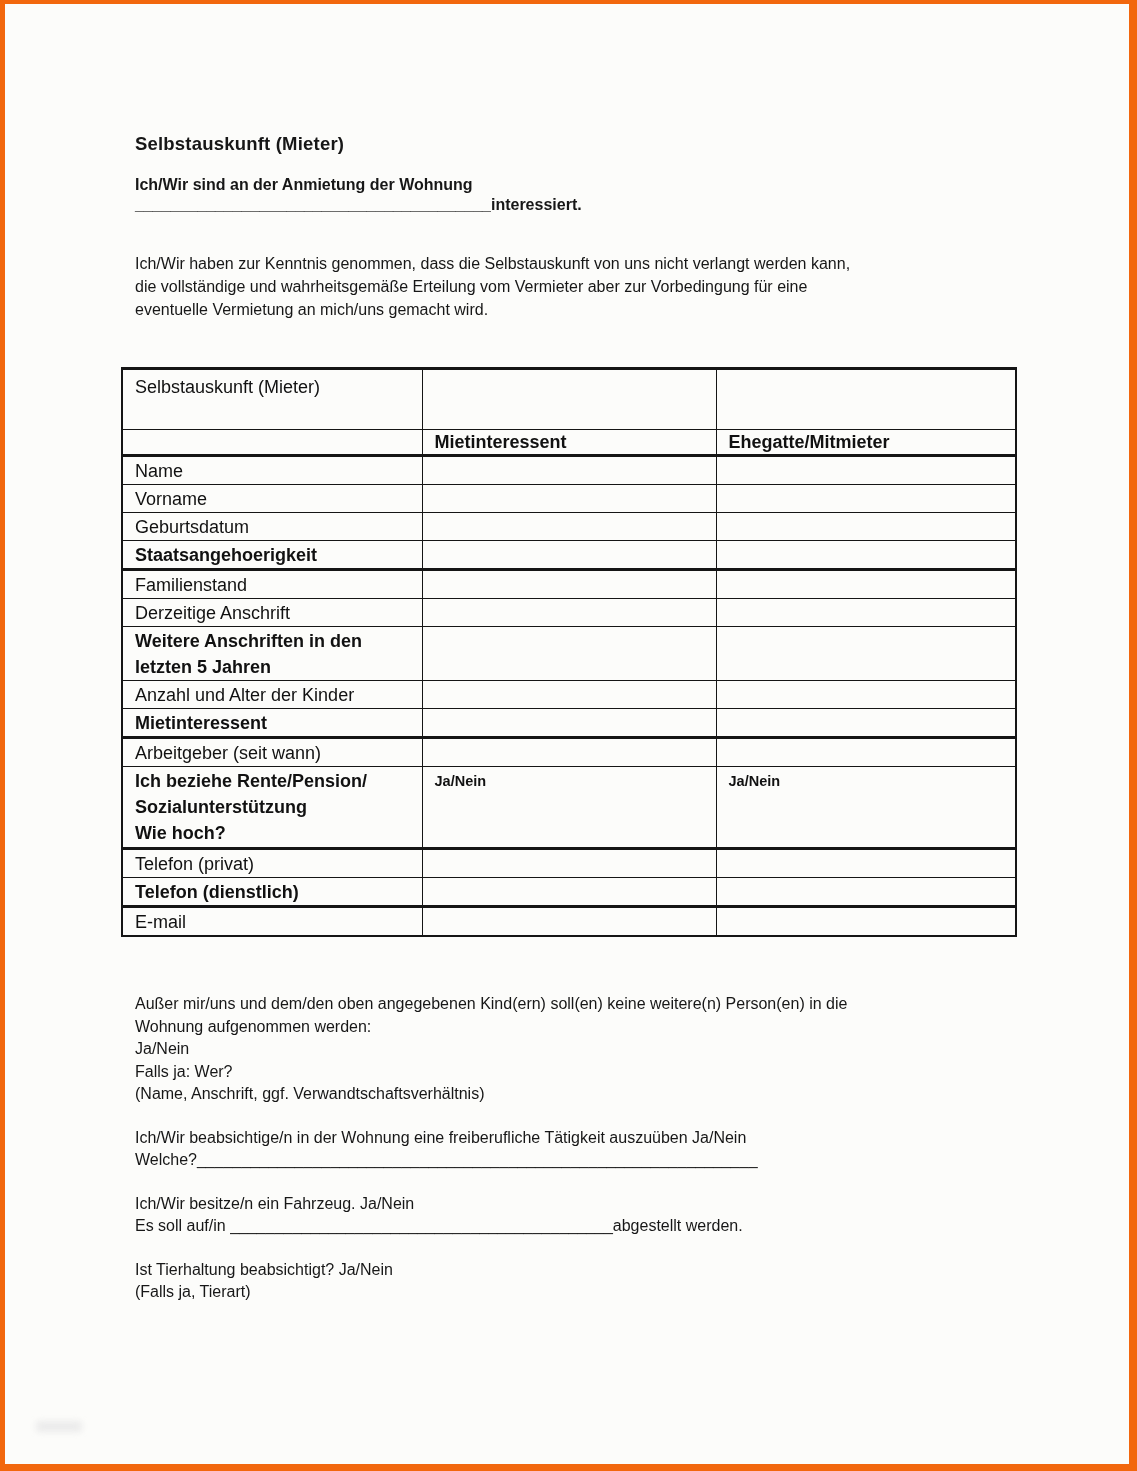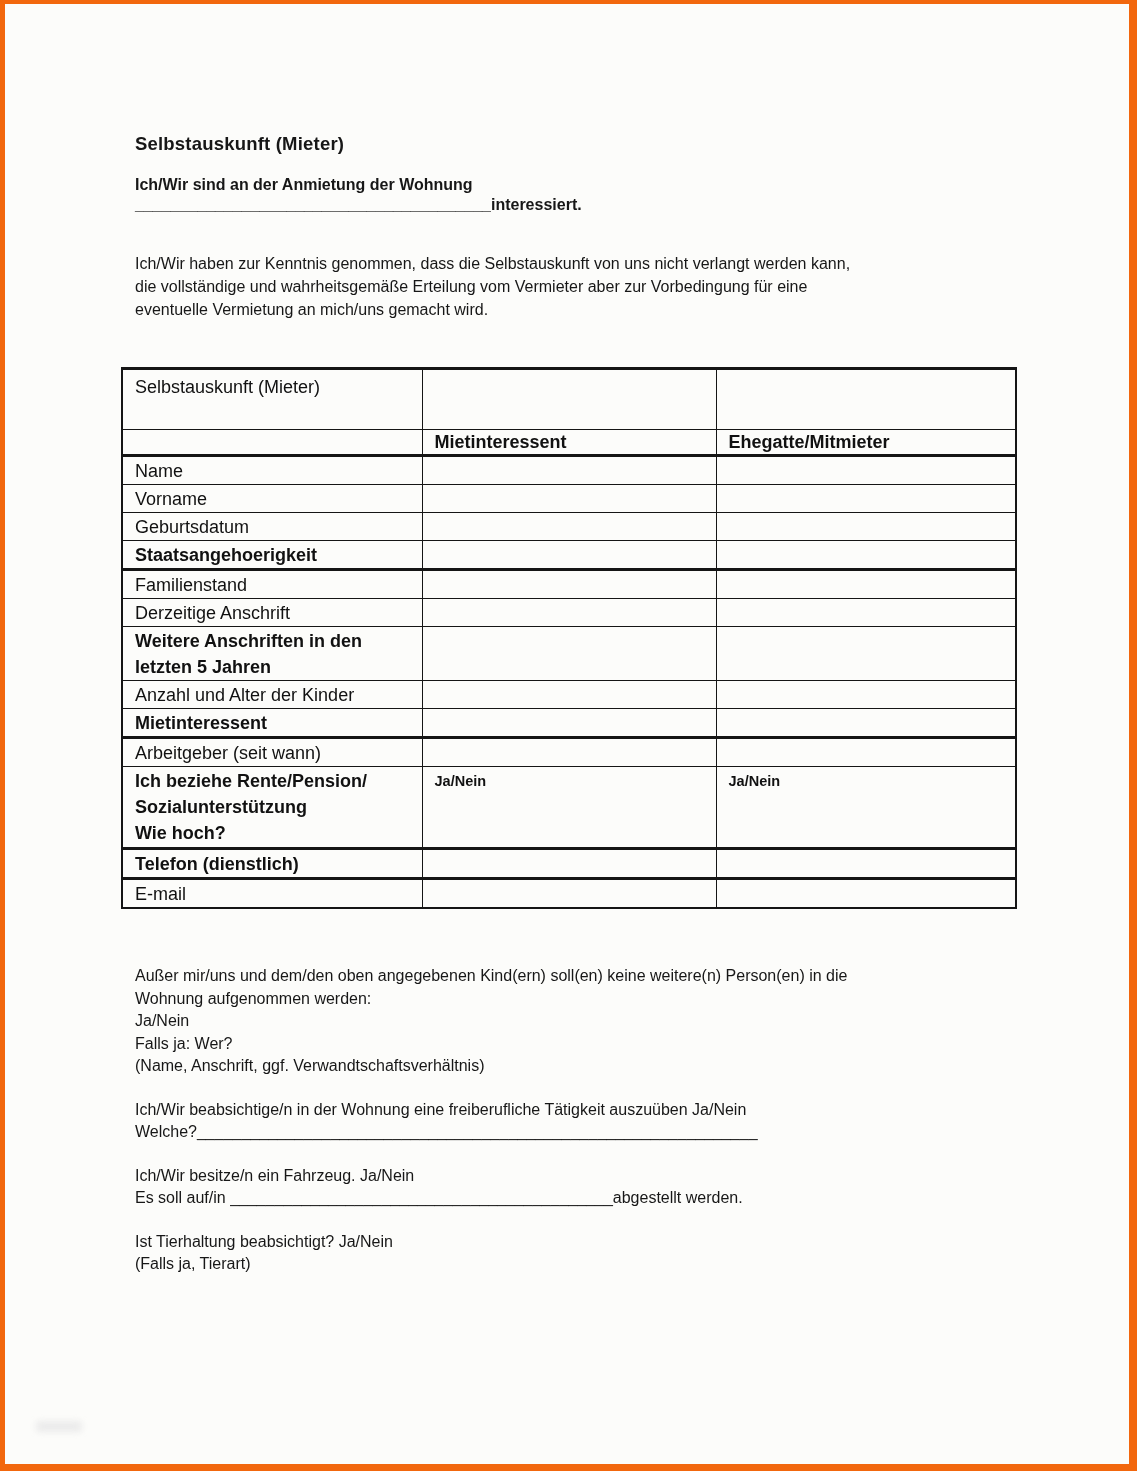--- a/index.html
+++ b/index.html
@@ -146,20 +146,25 @@
         <td></td>
         <td></td>
       </tr>
       <tr class="r3 thick">
         <td>Ich beziehe Rente/Pension/
 Sozialunterstützung
 Wie hoch?</td>
         <td class="janein">Ja/Nein</td>
         <td class="janein">Ja/Nein</td>
       </tr>
+      <tr class="r">
+        <td>Telefon (privat)</td>
+        <td></td>
+        <td></td>
+      </tr>
       <tr class="r thick">
         <td>Telefon (dienstlich)</td>
         <td></td>
         <td></td>
       </tr>
       <tr class="r">
         <td>E-mail</td>
         <td></td>
         <td></td>
       </tr>

